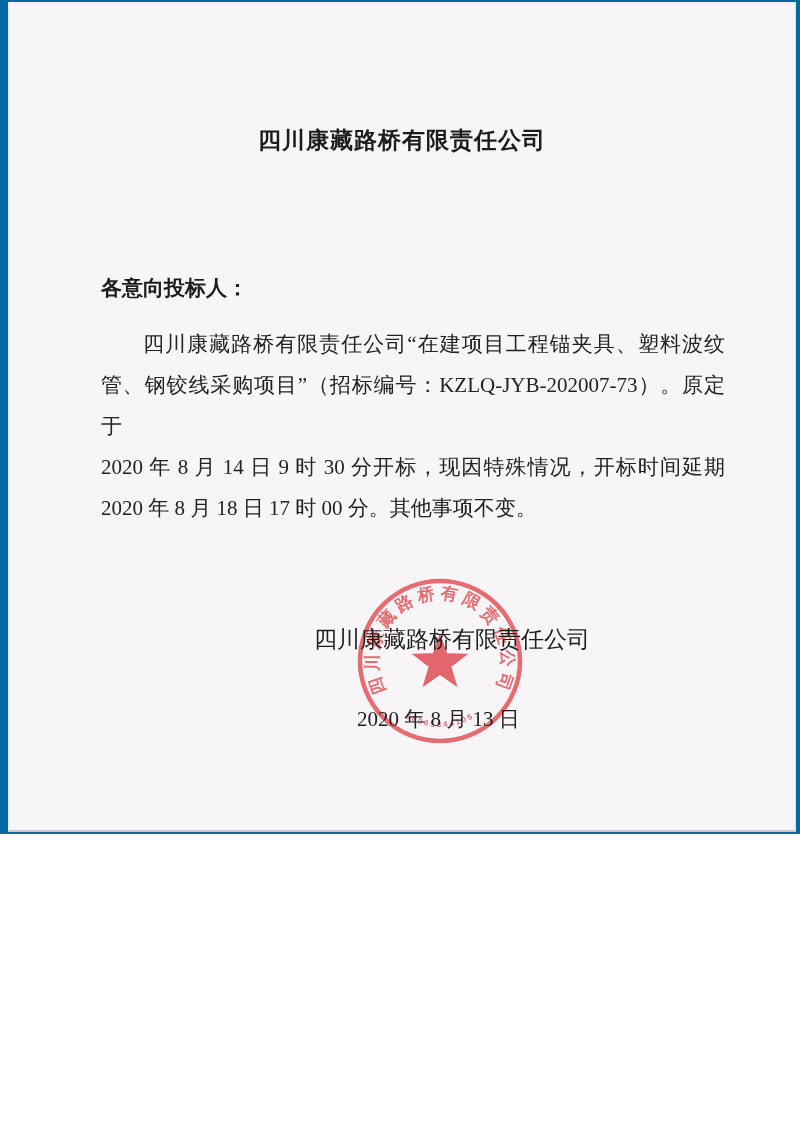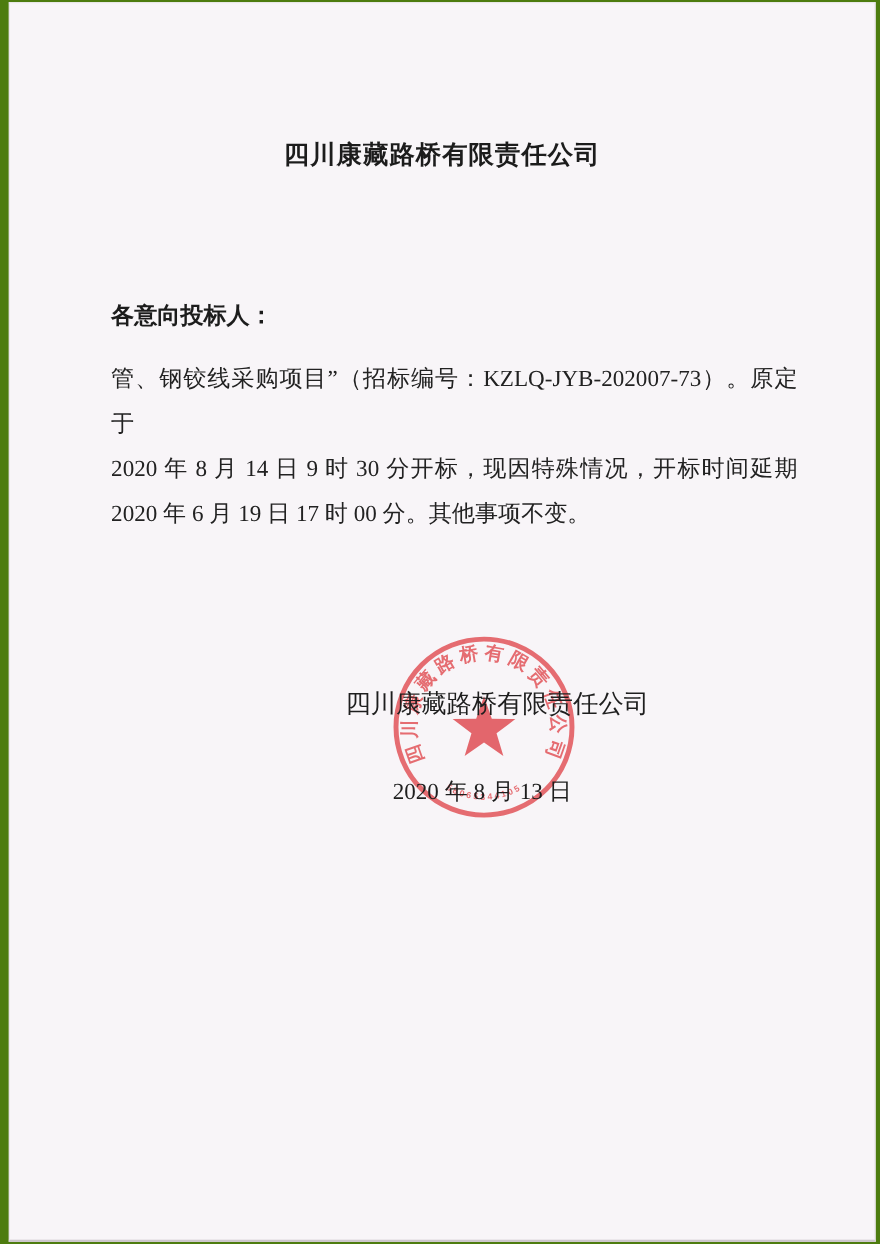--- a/index.html
+++ b/index.html
@@ -4,22 +4,22 @@
 <style>
   html, body { margin: 0; padding: 0; }
   body {
     width: 800px; height: 1131px;
     background: #ffffff;
     font-family: "Liberation Serif", "DejaVu Serif", serif;
     overflow: hidden;
   }
   .canvas {
     position: relative;
-    width: 800px; height: 1131px;
-    background: #4d7c0f;
+    width: 800px; height: 834px;
+    background: #0369a1;
   }
   .page {
     position: absolute;
     left: 8px; top: 2px; right: 4px; bottom: 2px;
     background: #f8f5f8;
     border-left: 1px solid #e9e4e9;
     border-top: 1px solid #eeeaee;
     border-right: 1px solid #e6e1e6;
     border-bottom: 2px solid #ccc6cc;
   }
@@ -93,23 +93,24 @@
 <div class="canvas">
   <div class="page">
 
     <div class="title-block">
       <div>四川康藏路桥有限责任公司</div>
     </div>
 
     <div class="salutation">各意向投标人：</div>
 
     <div class="paragraph">
+      <div class="pline first">四川康藏路桥有限责任公司“在建项目工程锚夹具、塑料波纹</div>
       <div class="pline">管、钢铰线采购项目”（招标编号：KZLQ-JYB-202007-73）。原定于</div>
       <div class="pline">2020 年 8 月 14 日 9 时 30 分开标，现因特殊情况，开标时间延期</div>
-      <div class="pline last">2020 年 6 月 19 日 17 时 00 分。其他事项不变。</div>
+      <div class="pline last">2020 年 8 月 18 日 17 时 00 分。其他事项不变。</div>
     </div>
 
     <svg class="stamp" viewBox="0 0 190 190" xmlns="http://www.w3.org/2000/svg">
       <defs>
         <path id="arcTop" d="M 41.3 126 A 62 62 0 1 1 148.7 126" fill="none"></path>
         <path id="arcBottom" d="M 37.8 128 A 66 66 0 0 0 152.2 128" fill="none"></path>
       </defs>
       <circle cx="95" cy="95" r="80" fill="none" stroke-width="4.5" stroke="#e2555a"></circle>
       <polygon points="95,67 102.1,87.3 123.5,87.7 106.4,100.7 112.6,121.3 95,109 77.4,121.3 83.6,100.7 66.5,87.7 87.9,87.3" fill="#e04e54"></polygon>
       <text class="ring-text" text-anchor="middle" fill="#e2555a">

